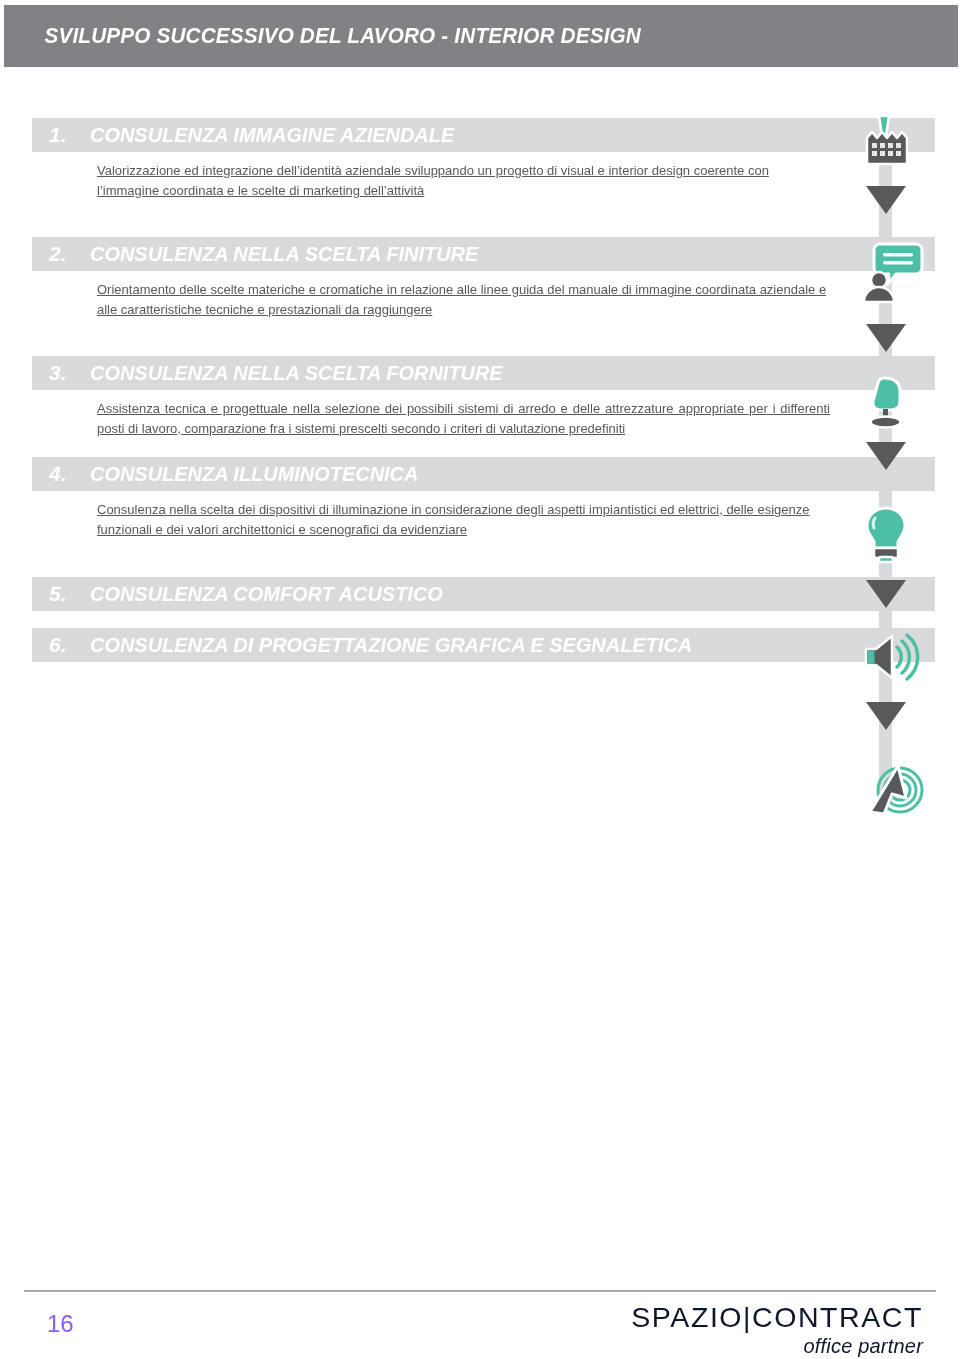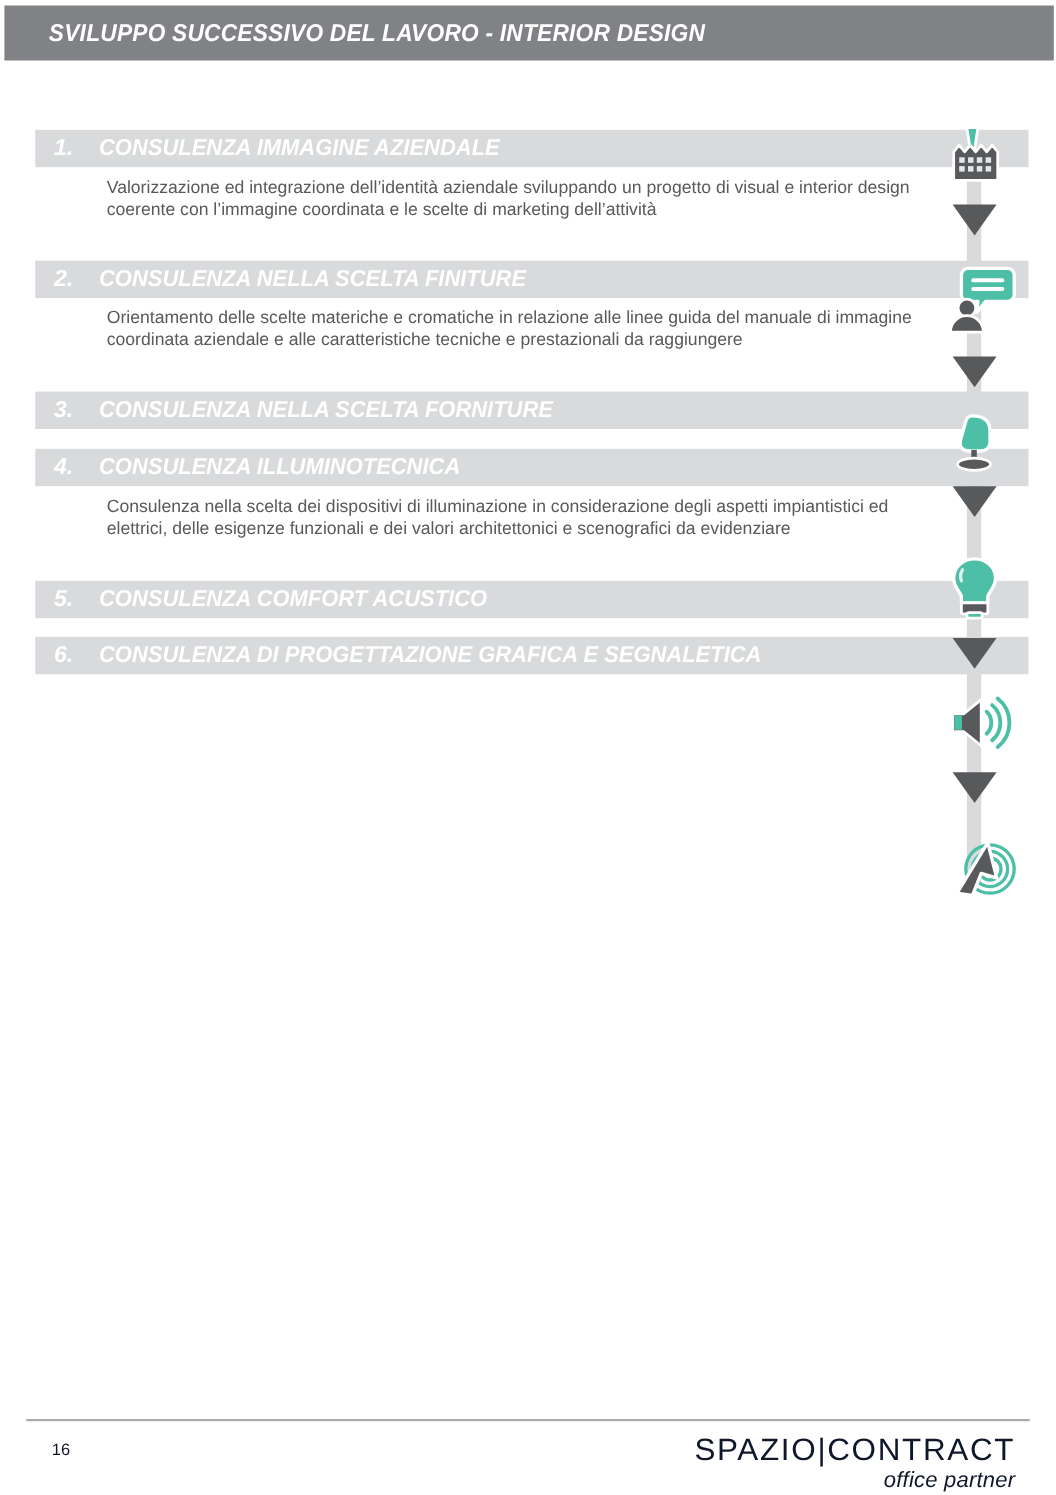--- a/index.html
+++ b/index.html
@@ -14,21 +14,21 @@
     font-family: "Liberation Sans", sans-serif;
     overflow: hidden;
   }
 
   
   .page-title-bar {
     position: absolute;
     left: 4px;
     top: 5px;
     width: 954px;
-    height: 50px;
+    height: 62px;
     background: #808285;
     display: flex;
     align-items: center;
   }
   .page-title-text {
     color: #ffffff;
     font-size: 22px;
     font-weight: bold;
     font-style: italic;
     letter-spacing: 0.2px;
@@ -71,25 +71,26 @@
     color: #ffffff;
     font-size: 21px;
     font-weight: bold;
     font-style: italic;
     white-space: nowrap;
     transform: scaleX(0.95);
     transform-origin: left center;
   }
   .section-body {
     color: #58595b;
-    font-size: 16px;
+    font-size: 13px;
     line-height: 20px;
     padding: 9px 130px 0 97px;
     text-align: justify;
     text-justify: inter-word;
+    text-decoration: underline;
   }
   .section-body.nojust { text-align: left; }
 
   
   .sec-1 { margin-bottom: 36px; }
   .sec-2 { margin-bottom: 36px; }
   .sec-3 { margin-bottom: 18px; }
   .sec-4 { margin-bottom: 37px; }
   .sec-5 { margin-bottom: 17px; }
   .sec-6 { margin-bottom: 0; }
@@ -137,22 +138,22 @@
     left: 24px;
     top: 1290px;
     width: 912px;
     height: 2px;
     background: #a7a9ac;
   }
   .page-number {
     position: absolute;
     left: 47px;
     top: 1310px;
-    color: #0f172a;
-    font-size: 15px;
+    color: #8b5cf6;
+    font-size: 24px;
   }
   .brand {
     position: absolute;
     right: 37px;
     top: 1302px;
     text-align: right;
     color: #0f172a;
   }
   .brand-main {
     font-size: 28px;
@@ -193,20 +194,21 @@
       <span class="section-title">CONSULENZA NELLA SCELTA FINITURE</span>
     </div>
     <div class="section-body nojust">Orientamento delle scelte materiche e cromatiche in relazione alle linee guida del manuale di immagine coordinata aziendale e alle caratteristiche tecniche e prestazionali da raggiungere</div>
   </div>
 
   <div class="section sec-3">
     <div class="section-head">
       <span class="section-num">3.</span>
       <span class="section-title">CONSULENZA NELLA SCELTA FORNITURE</span>
     </div>
+    <div class="section-body">Assistenza tecnica e progettuale nella selezione dei possibili sistemi di arredo e delle attrezzature appropriate per i differenti posti di lavoro, comparazione fra i sistemi prescelti secondo i criteri di valutazione predefiniti</div>
   </div>
 
   <div class="section sec-4">
     <div class="section-head">
       <span class="section-num">4.</span>
       <span class="section-title">CONSULENZA ILLUMINOTECNICA</span>
     </div>
     <div class="section-body nojust">Consulenza nella scelta dei dispositivi di illuminazione in considerazione degli aspetti impiantistici ed elettrici, delle esigenze funzionali e dei valori architettonici e scenografici da evidenziare</div>
   </div>
 

